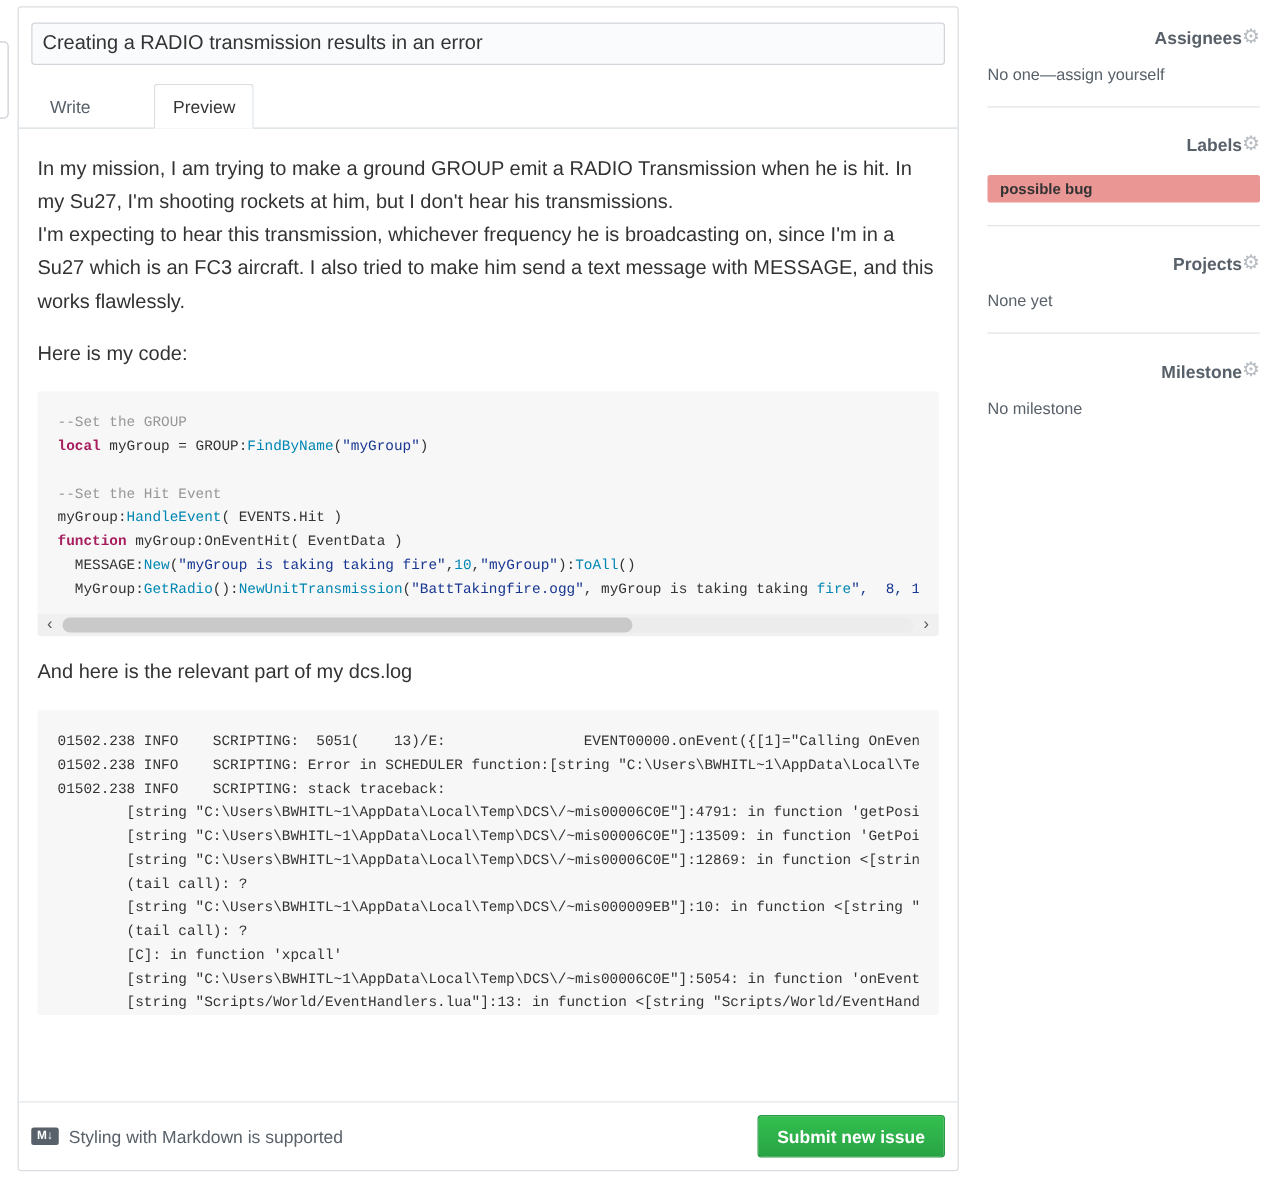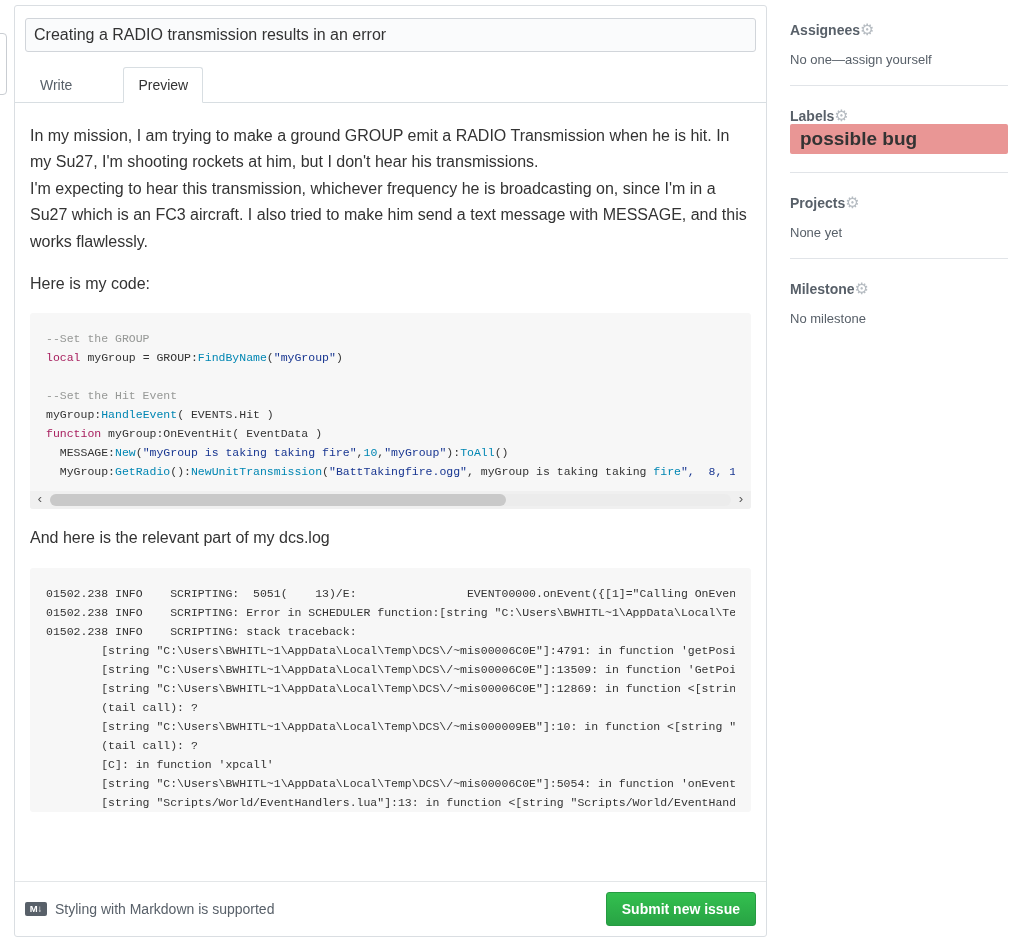--- a/index.html
+++ b/index.html
@@ -26,21 +26,21 @@
   .tab.active { background:#fff; color:#333; border-color:#d8dee2; border-bottom-color:#fff; }
 
   .preview-body { flex:1; padding:20px 10px 0 10px; overflow:hidden; }
   .preview-body p { font-size:16px; line-height:1.65; margin:0 5px 16px 5px; white-space:pre-line; }
 
   .code-block { background:#f7f7f7; border-radius:3px; margin:0 5px 16px 5px;
     padding:16px 16px 0 16px; overflow:hidden;
     font-family:"Liberation Mono","DejaVu Sans Mono",monospace; font-size:11.5px; line-height:19px; color:#333; }
   .code-line { white-space:pre; overflow:hidden; }
   .log-pre { white-space:pre; overflow:hidden; font-family:inherit; font-size:inherit; line-height:19px; }
-  .tok-cm { color:#969896; } .tok-kw { color:#a71d5d; } .tok-fn { color:#0086b3; }
+  .tok-cm { color:#969896; } .tok-kw { color:#a71d5d;font-weight:bold; } .tok-fn { color:#0086b3; }
   .tok-st { color:#183691; } .tok-nb { color:#0086b3; }
 
   .hscroll { display:flex; align-items:center; height:18px; margin:10px -16px 0 -16px;
     background:#f0f0f0; user-select:none; }
   .hs-arrow { width:20px; text-align:center; font-size:13px; color:#5a5a5a; line-height:18px; cursor:pointer; }
   .hs-track { flex:1; height:12px; background:#ececec; position:relative; border-radius:6px; }
   .hs-thumb { position:absolute; left:0; top:0; height:12px; background:#c9c9c9; border-radius:6px; cursor:pointer; }
 
   .card-footer { border-top:1px solid #e3e6e8; padding:10px 10px; display:flex;
     align-items:center; justify-content:space-between; }
@@ -48,25 +48,25 @@
   .md-icon { display:inline-block; width:22px; height:14px; background:#586069; color:#fff;
     border-radius:2px; font-size:9.5px; font-weight:bold; text-align:center; line-height:14px; }
   .submit-btn { font-family:"Liberation Sans",sans-serif; font-size:14px; font-weight:bold; color:#fff;
     padding:8px 15px; background:linear-gradient(#33c04f,#28a344); border:1px solid #269b42;
     border-radius:3px; cursor:pointer; }
 
   
   .sidebar { position:absolute; left:790px; top:0; width:218px; font-size:14px; }
   .sb-section { padding:22px 0 18px 0; border-bottom:1px solid #e1e4e8; }
   .sb-section.last { border-bottom:none; }
-  .sb-head { display:flex; align-items:center; justify-content:flex-start; }
+  .sb-head { display:flex; align-items:center; justify-content:flex-end; }
   .sb-title { color:#586069; font-weight:600; font-size:14px; }
   .gear { color:#b6bcc2; font-size:16px; line-height:16px; cursor:pointer; }
   .sb-empty { margin-top:14px; color:#586069; font-size:13px; }
-  .label-chip { display:block; padding:4px 10px; font-size:19px; font-weight:600;
+  .label-chip { display:block; margin-top:16px; padding:4px 10px; font-size:12px; font-weight:600;
     color:#333; border-radius:2px; cursor:pointer; }
 </style>
 </head>
 <body>
 
 <div class="page">
 
   <div class="avatar-sliver"></div>
 
   <div class="card">

